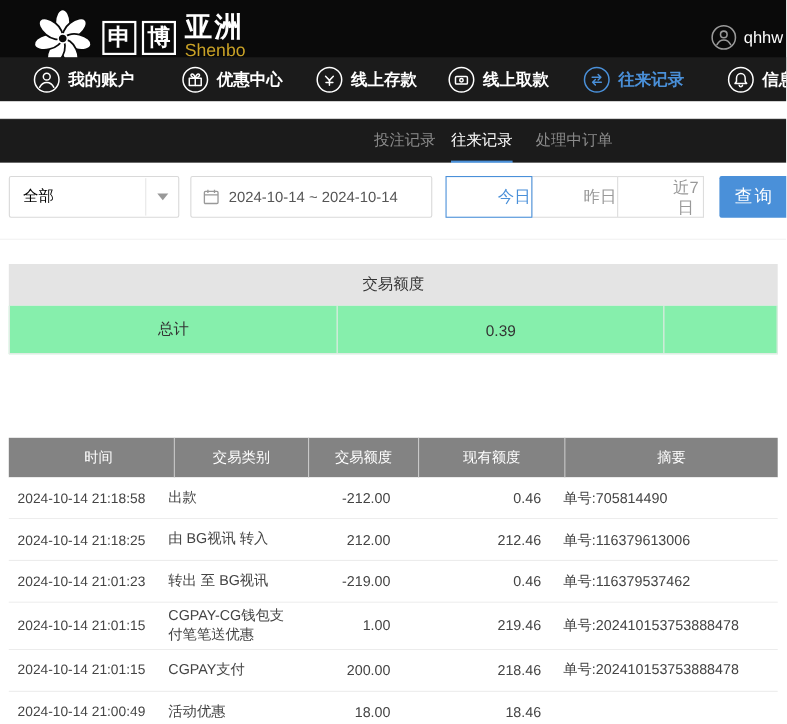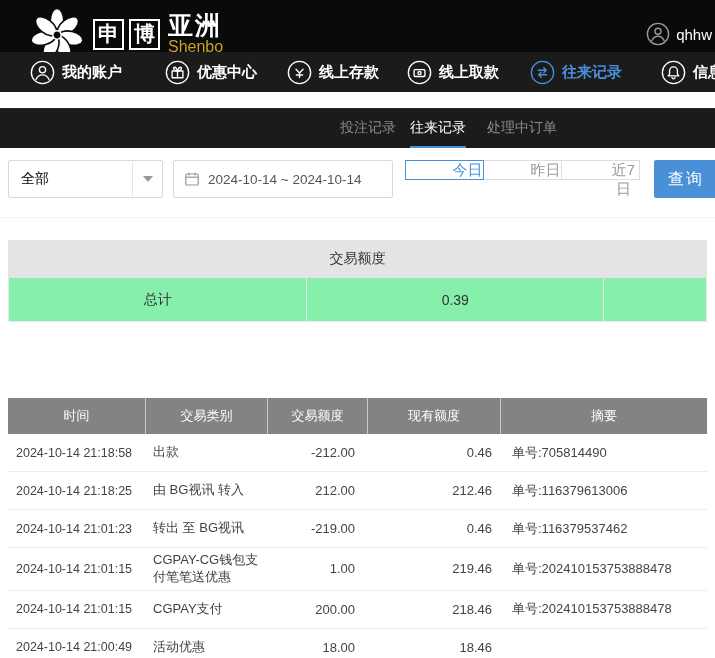--- a/index.html
+++ b/index.html
@@ -41,41 +41,41 @@
             border-radius:2px; display:flex; align-items:center; color:#000000; font-size:14px;
             padding-left:12px; background:#fff; cursor:pointer; }
   .sel-caret-box { position:absolute; right:0; top:1px; width:30px; height:34px; border-left:1px solid #e6e6e6;
                    display:flex; align-items:center; justify-content:center; }
   .caret { width:0; height:0; border-left:5px solid transparent; border-right:5px solid transparent;
            border-top:6px solid #999; }
   .datefield { position:absolute; left:173px; top:12px; width:220px; height:38px; border:1px solid #d9d9d9;
                border-radius:2px; display:flex; align-items:center; gap:8px; padding-left:10px;
                color:#555; font-size:13.5px; background:#fff; cursor:pointer; white-space:nowrap; }
   .btn-group { position:absolute; left:405px; top:12px; display:flex; }
-  .qbtn { width:79px; height:20px; background:#fff; border:1px solid #ddd; color:#999; font-size:15px;
+  .qbtn { width:79px; height:38px; background:#fff; border:1px solid #ddd; color:#999; font-size:15px;
           cursor:pointer; margin-left:-1px; font-family:inherit;padding-left:46px; }
   .qbtn:first-child { margin-left:0; }
   .qbtn.active { border:1px solid var(--accent); color:var(--accent); position:relative; z-index:2; }
   .search-btn { position:absolute; left:654px; top:12px; width:64px; height:38px; background:var(--accent);
                 color:#fff; border:none; font-size:16px; border-radius:2px; cursor:pointer;
                 font-family:inherit; letter-spacing:2px; }
 
   
   .summary { position:absolute; top:240px; left:8px; width:699px; }
   .summary-head { height:38px; background:#e4e4e4; display:flex; align-items:center; justify-content:center;
                   font-size:14px; color:#333; }
   .summary-row { height:44px; display:flex; border:1px solid #eaeaea; border-top:none; background:#86efac; }
   .s-cell { display:flex; align-items:center; justify-content:center; font-size:14px; color:#333; }
   .s-c1 { width:42.8%; border-right:1px solid #eaeaea; }
   .s-c2 { width:42.6%; border-right:1px solid #eaeaea; }
   .s-c3 { flex:1; }
 
   
   .txtable { position:absolute; top:398px; left:8px; width:699px; }
-  .t-head { display:grid; grid-template-columns:137px 122px 100px 133px 1fr; height:36px; background:var(--thead-bg); }
+  .t-head { display:grid; grid-template-columns:137px 122px 100px 133px 1fr; height:36px; background:var(--thead-bg);padding-left:13px; }
   .t-head > div { display:flex; align-items:center; justify-content:center; color:#fff; font-size:13px;
                   border-left:1px solid #c9c9c9; }
   .t-head > div:first-child { border-left:none; }
   .t-row { display:grid; grid-template-columns:137px 122px 100px 133px 1fr; min-height:38px;
            border-bottom:1px solid #ececec; align-items:center; font-size:13px; color:#444; background:#fff; }
   .td-time { padding-left:8px; font-size:12.5px; white-space:nowrap; overflow:hidden; }
   .td-type { padding:4px 6px 4px 8px; line-height:1.3; }
   .td-amount { text-align:right; padding-right:12px; }
   .td-balance { text-align:right; padding-right:8px; }
   .td-note { padding-left:12px; white-space:nowrap; overflow:hidden; }

